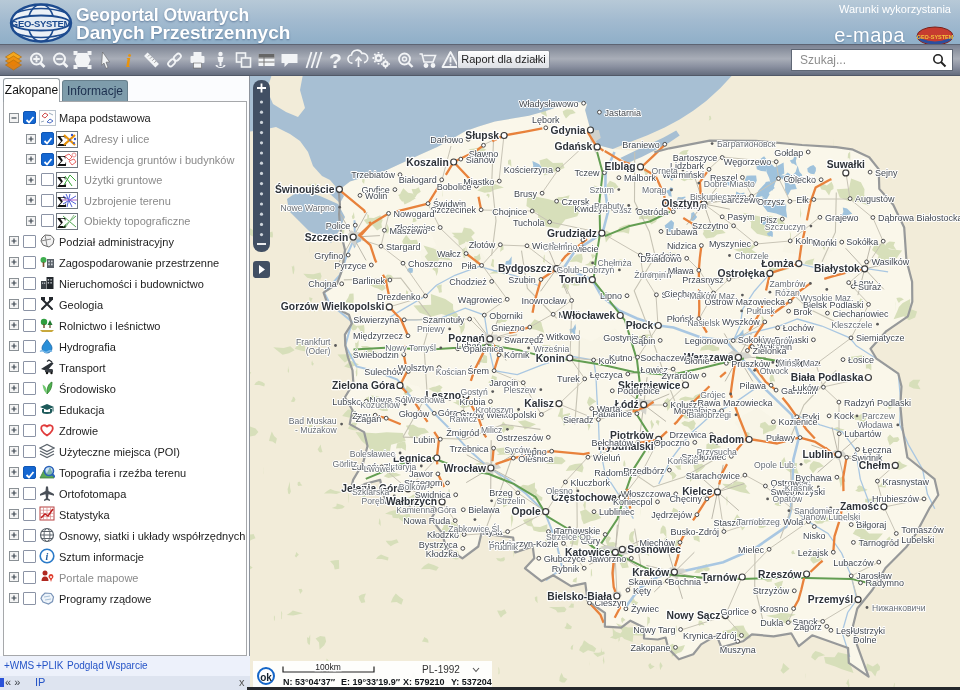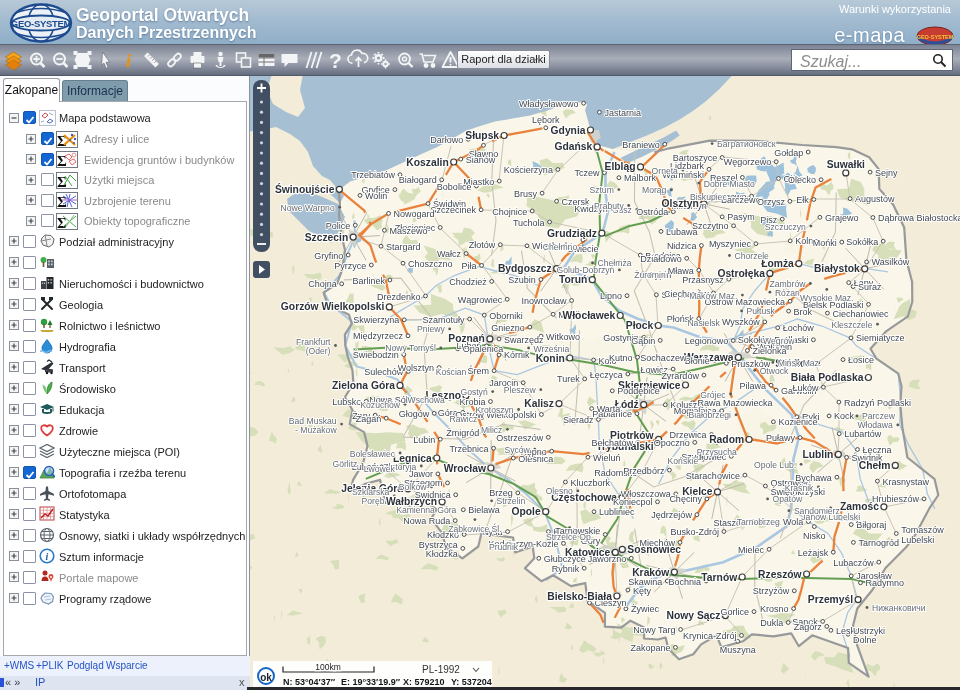--- a/index.html
+++ b/index.html
@@ -1,26 +1,26 @@
 <!DOCTYPE html>
 <html><head><meta charset="utf-8"><style>
 *{margin:0;padding:0;box-sizing:border-box}
 html,body{width:960px;height:690px;overflow:hidden;font-family:"Liberation Sans",sans-serif}
 #page{position:relative;width:960px;height:690px;background:#fff}
 #header{position:absolute;left:0;top:0;width:960px;height:44px;background:linear-gradient(180deg,#b7c9d7 0%,#a3bbd0 45%,#8fafc8 100%)}
 #logo{position:absolute;left:8px;top:2px}
 #title{position:absolute;left:76px;top:6px;color:#fff;font-weight:bold;text-shadow:0 1px 2px rgba(45,75,115,.55)}
 #title .t1{font-size:17.5px;line-height:18px}
-#title .t2{font-size:16px;line-height:17px}
+#title .t2{font-size:19px;line-height:17px}
 #waru{position:absolute;right:9px;top:3px;color:#fff;font-size:11px}
 #emapa{position:absolute;right:55px;top:24px;color:#fff;font-size:20px;font-weight:normal;letter-spacing:.5px;text-shadow:0 1px 2px rgba(45,75,115,.45)}
 #toolbar{position:absolute;left:0;top:44px;width:960px;height:32px;background:linear-gradient(180deg,#7b8292 0%,#989eaa 28%,#a9aeb8 46%,#8a90a0 72%,#646d7e 100%);border-top:1px solid #5d6473;border-bottom:1px solid #515867}
 #rapbtn{position:absolute;left:457px;top:50px;width:93px;height:19px;background:linear-gradient(180deg,#fefefe,#dcdfe4);border:1px solid #878d97;border-radius:2px;font-size:11px;color:#222;text-align:center;line-height:17px}
 #search{position:absolute;left:791px;top:49px;width:162px;height:22px;background:#fff;border:1px solid #5f6775}
-#search span{position:absolute;left:8px;top:3px;font-style:italic;color:#8d8d8d;font-size:16px}
+#search span{position:absolute;left:8px;top:3px;color:#8d8d8d;font-size:12px}
 #panel{position:absolute;left:0;top:76px;width:250px;height:614px;background:#fbfcfe;border-right:1px solid #8d939c}
 .tab1{position:absolute;left:3px;top:78px;width:57px;height:24px;background:#fff;border:1px solid #98a0a6;border-bottom:none;border-radius:3px 3px 0 0;font-size:12px;color:#111;text-align:center;line-height:22px;z-index:3}
 .tab2{position:absolute;left:62px;top:80px;width:66px;height:22px;background:#7e9cab;border:1px solid #68URG;border:1px solid #68808d;border-bottom:none;border-radius:3px 3px 0 0;font-size:12px;color:#1c2f4e;text-align:center;line-height:21px}
 #treebox{position:absolute;left:3px;top:101px;width:244px;height:555px;background:#fff;border:1px solid #a6a8ab}
 .trow{position:absolute;height:18px;white-space:nowrap}
 .lbl0{font-size:11px;color:#1c1c1c}
 .lbl1{font-size:11px;color:#8a8a8a}
 .cbc{position:absolute;width:13px;height:13px;background:#1467d2;border:1px solid #0f56b4;border-radius:2px}
 .cbu{position:absolute;width:13px;height:13px;background:#fff;border:1px solid #8b93a5;border-radius:1px}
 #flinks{position:absolute;left:0px;top:656px;width:250px;height:20px;background:#edf1fb;font-size:11px;color:#2453c7}
@@ -1398,21 +1398,21 @@
     <svg style="position:absolute;left:26px;top:174.5px" width="10" height="10" viewBox="0 0 10 10">
       <rect x="0.5" y="0.5" width="9" height="9" fill="#f4f4f4" stroke="#8a9095"></rect>
       <path d="M2.5 5 H7.5 M5 2.5 V7.5" stroke="#3c4650" stroke-width="1.2" fill="none"></path>
     </svg>
     <div class="cbu" style="position:absolute;left:41px;top:173.0px"></div>
     <div style="position:absolute;left:56px;top:171.5px"><svg width="22" height="17" viewBox="0 0 22 17">
         <rect x="0.5" y="0.5" width="21" height="16" fill="#fff" stroke="#707880"></rect>
         <text x="1" y="14.5" font-size="15" font-weight="bold" font-family="Liberation Serif,serif" fill="#111">Σ</text>
         <path d="M8 13 L14 3 L20 9 M9 4 L16 14" fill="none" stroke="#3aa83a"></path>
       </svg></div>
-    <div class="trow lbl1" style="left:84px;top:173.0px;line-height:15px">Użytki miejsca</div>
+    <div class="trow lbl1" style="left:84px;top:173.0px;line-height:15px">Użytki gruntowe</div>
     <svg style="position:absolute;left:26px;top:195.0px" width="10" height="10" viewBox="0 0 10 10">
       <rect x="0.5" y="0.5" width="9" height="9" fill="#f4f4f4" stroke="#8a9095"></rect>
       <path d="M2.5 5 H7.5 M5 2.5 V7.5" stroke="#3c4650" stroke-width="1.2" fill="none"></path>
     </svg>
     <div class="cbu" style="position:absolute;left:41px;top:193.5px"></div>
     <div style="position:absolute;left:56px;top:192.0px"><svg width="22" height="17" viewBox="0 0 22 17">
         <rect x="0.5" y="0.5" width="21" height="16" fill="#fff" stroke="#707880"></rect>
         <text x="1" y="14.5" font-size="15" font-weight="bold" font-family="Liberation Serif,serif" fill="#111">Σ</text>
         <path d="M7 4 L20 12 M7 12 L20 4 M10 2 L16 15 M14 2 L11 15" fill="none" stroke="#5060d8"></path>
         <path d="M6 8 L21 8" stroke="#b060c8"></path>
@@ -1447,20 +1447,21 @@
     <div class="cbu" style="position:absolute;left:23px;top:255.5px"></div>
     <div style="position:absolute;left:39px;top:254.0px"><svg width="16" height="16" viewBox="0 0 16 16">
         <circle cx="4.5" cy="6" r="3" fill="#3fae4e"></circle>
         <rect x="3.7" y="8" width="1.6" height="5" fill="#7a5230"></rect>
         <rect x="8" y="5" width="7" height="9" fill="#5a6168"></rect>
         <rect x="9.2" y="6.5" width="1.6" height="1.8" fill="#cdd3d8"></rect>
         <rect x="12" y="6.5" width="1.6" height="1.8" fill="#cdd3d8"></rect>
         <rect x="9.2" y="9.5" width="1.6" height="1.8" fill="#cdd3d8"></rect>
         <rect x="12" y="9.5" width="1.6" height="1.8" fill="#cdd3d8"></rect>
       </svg></div>
+    <div class="trow lbl0" style="left:59px;top:255.5px;line-height:15px">Zagospodarowanie przestrzenne</div>
     <svg style="position:absolute;left:9px;top:278.0px" width="10" height="10" viewBox="0 0 10 10">
       <rect x="0.5" y="0.5" width="9" height="9" fill="#f4f4f4" stroke="#8a9095"></rect>
       <path d="M2.5 5 H7.5 M5 2.5 V7.5" stroke="#3c4650" stroke-width="1.2" fill="none"></path>
     </svg>
     <div class="cbu" style="position:absolute;left:23px;top:276.5px"></div>
     <div style="position:absolute;left:39px;top:275.0px"><svg width="16" height="16" viewBox="0 0 16 16">
         <rect x="2" y="6" width="5" height="8" fill="#3c4248"></rect>
         <rect x="7.5" y="2" width="7" height="12" fill="#23282d"></rect>
         <rect x="8.7" y="4" width="1.4" height="1.6" fill="#b8bec4"></rect>
         <rect x="11.4" y="4" width="1.4" height="1.6" fill="#b8bec4"></rect>

